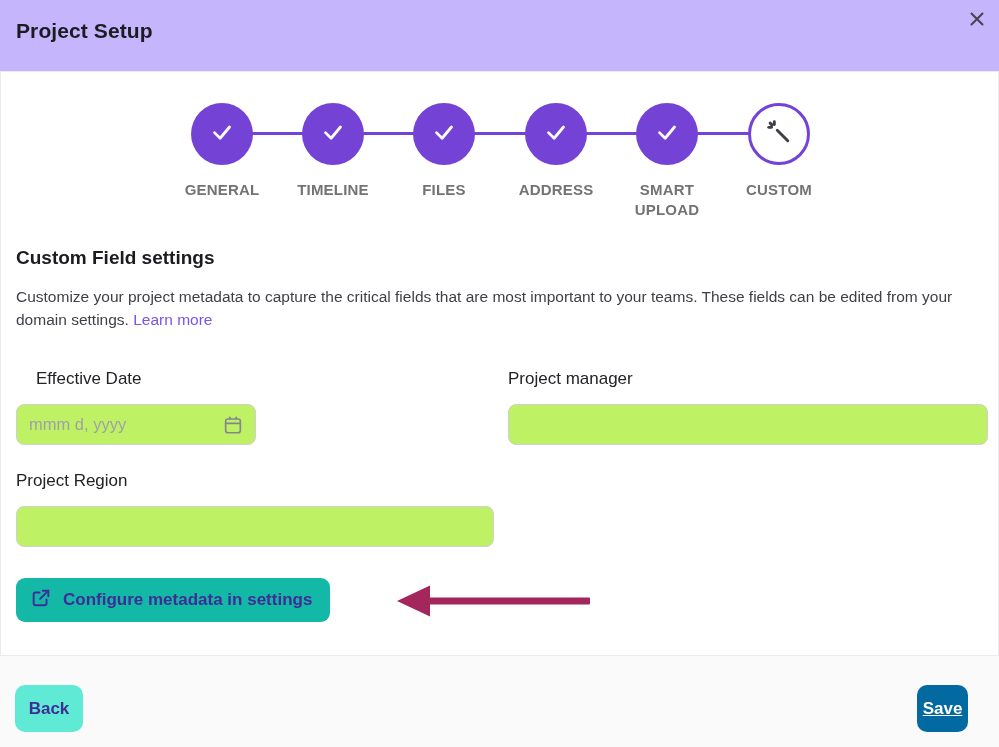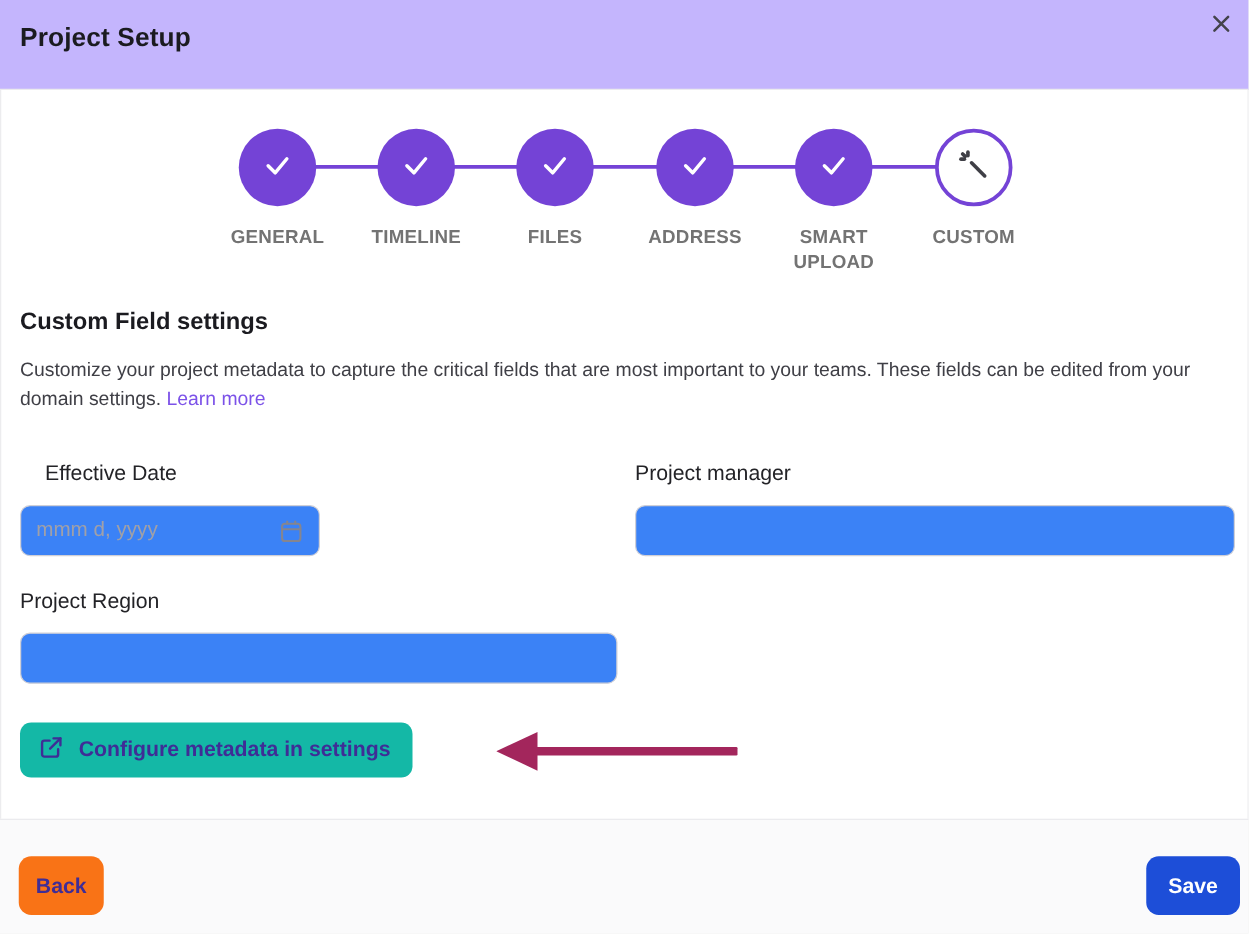--- a/index.html
+++ b/index.html
@@ -53,21 +53,21 @@
     position:absolute; left:16px; top:286px; width:967px;
     font-size:15.5px; color:#3f3f46; line-height:1.48;
   }
   .learn-more { color:#7c52e8; text-decoration:none; cursor:pointer; }
 
   
   .field-label { position:absolute; font-size:17px; color:#232327; }
   .fl-date{left:16px; top:369px;margin-left:20px;} .fl-pm{left:508px; top:369px;} .fl-region{left:16px; top:471px;}
   .text-input {
     position:absolute; height:41px; border:1px solid #cfcfd6; border-radius:8px;
-    background:#3b82f6; font-family:"Liberation Sans","DejaVu Sans",sans-serif;
+    background:#bef264; font-family:"Liberation Sans","DejaVu Sans",sans-serif;
     font-size:16.5px; color:#27272a; padding:0 12px; outline:none;
   }
   .text-input::placeholder { color:#a0a0a8; }
   .in-date{left:16px; top:404px; width:240px; padding-right:42px;}
   .in-pm{left:508px; top:404px; width:480px;}
   .in-region{left:16px; top:506px; width:478px;}
   .calendar-icon {
     position:absolute; left:222px; top:414px; width:22px; height:22px; pointer-events:none;
   }
 
@@ -81,29 +81,29 @@
   }
   .annotation-arrow { position:absolute; left:397px; top:582px; }
 
   
   .modal-footer {
     position:absolute; left:0; top:655px; width:999px; height:92px;
     background:#fafafb; border-top:1px solid #ebebee;
   }
   .back-btn {
     position:absolute; left:15px; top:685px; width:68px; height:47px;
-    background:#f97316; border:none; border-radius:10px; cursor:pointer;
+    background:#5eead4; border:none; border-radius:10px; cursor:pointer;
     font-family:"Liberation Sans","DejaVu Sans",sans-serif;
     font-size:17px; font-weight:700; color:#3f2d96;
   }
   .save-btn {
-    position:absolute; left:917px; top:685px; width:75px; height:47px;
-    background:#1d4ed8; border:none; border-radius:10px; cursor:pointer;
+    position:absolute; left:917px; top:685px; width:51px; height:47px;
+    background:#0369a1; border:none; border-radius:10px; cursor:pointer;
     font-family:"Liberation Sans","DejaVu Sans",sans-serif;
-    font-size:17px; font-weight:700; color:#ffffff;
+    font-size:17px; font-weight:700; color:#ffffff;text-decoration:underline;
   }
 </style>
 </head>
 <body>
 
 <div class="canvas">
 
   <div class="modal-header">
     <div class="modal-title">Project Setup</div>
     <button class="close-btn">

